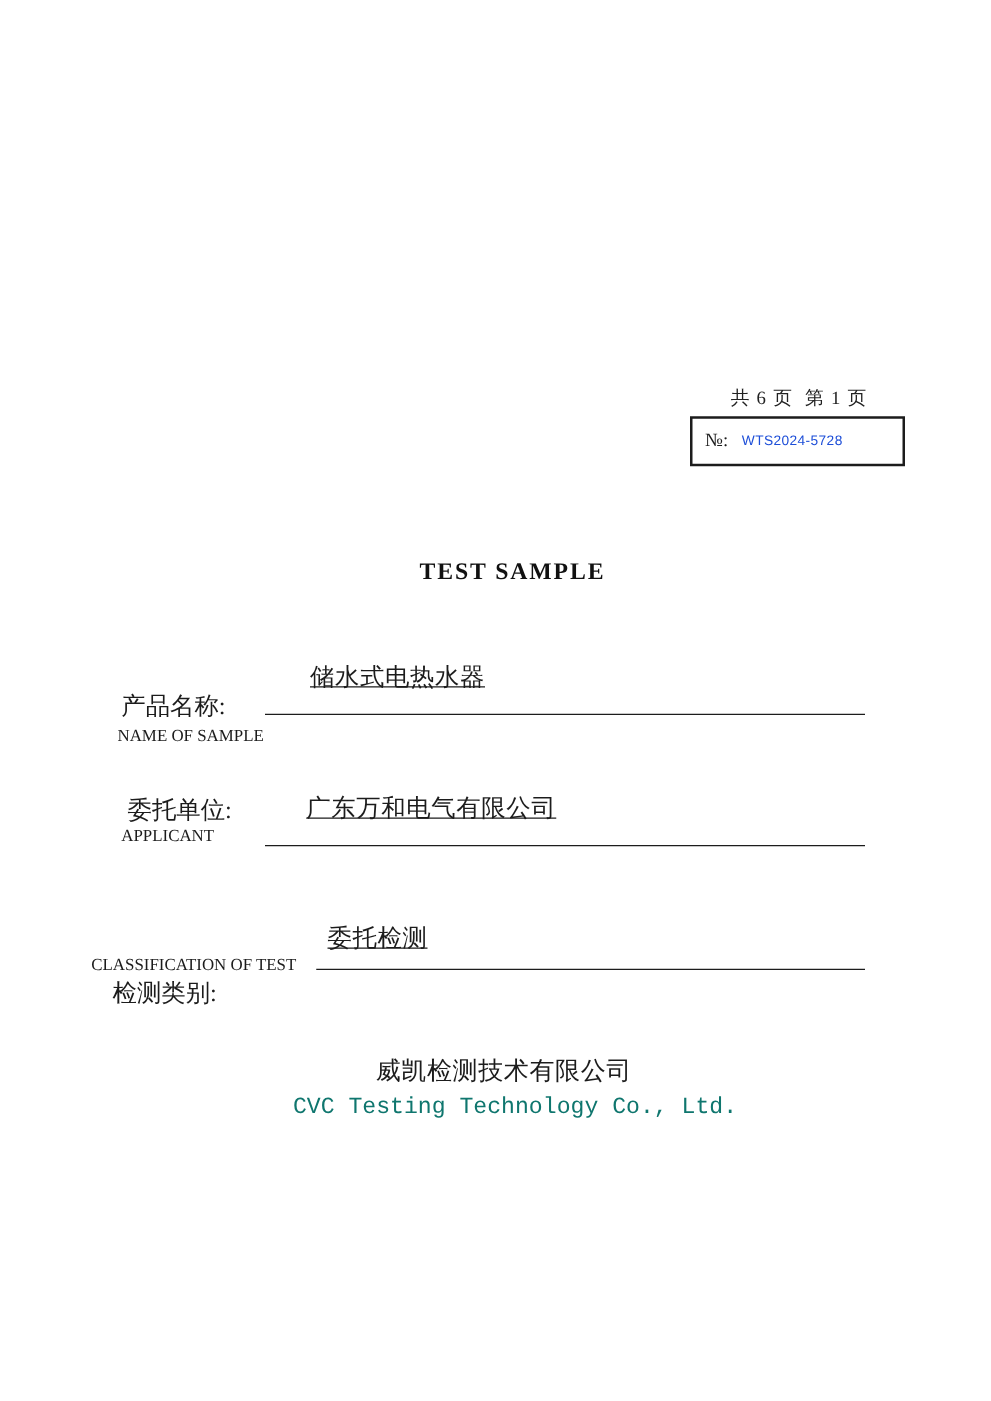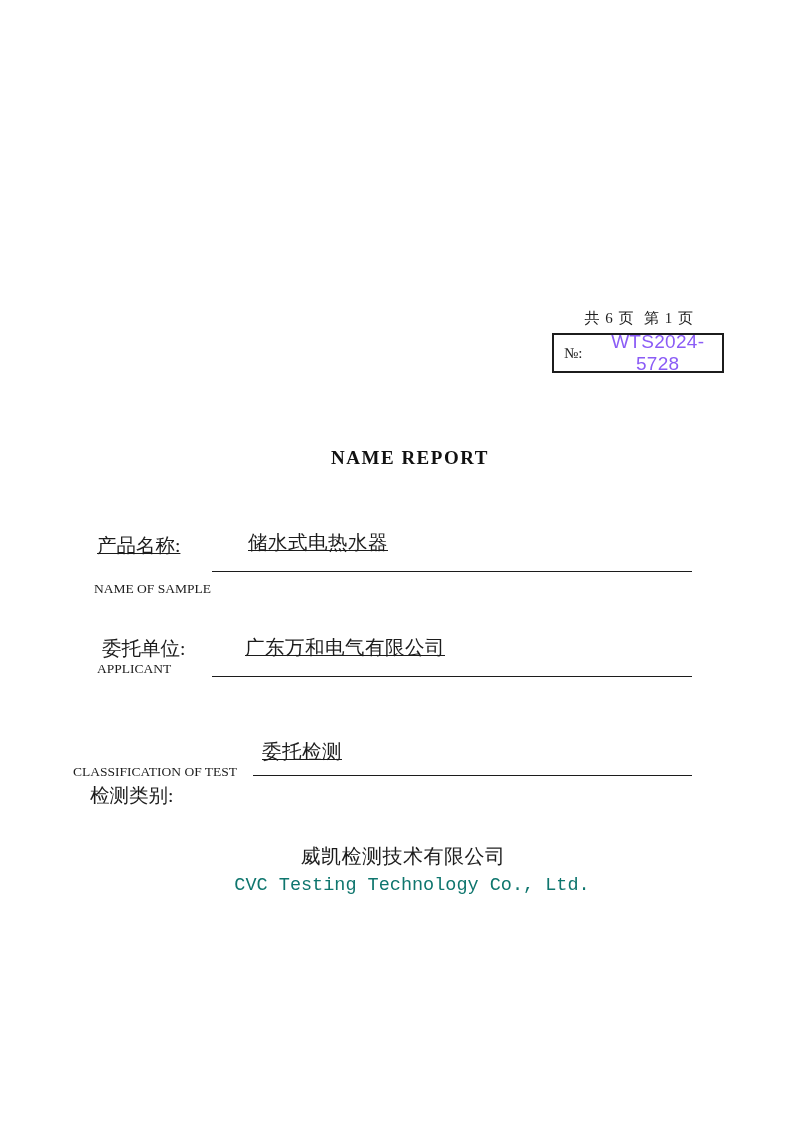--- a/index.html
+++ b/index.html
@@ -38,25 +38,24 @@
     align-items: center;
     padding-left: 10px;
   }
   .report-no-label {
     font-family: "Liberation Serif", serif;
     font-size: 15px;
     color: #1c1c1c;
   }
   .report-no-value {
     font-family: "Liberation Sans", sans-serif;
-    font-size: 19px;
+    font-size: 11px;
     margin-left: 11px;
     letter-spacing: 0.3px;
-    color: #8b5cf6;
-    text-align: center;
+    color: #1d4ed8;
   }
 
   .report-title {
     top: 394px;
     left: 409px;
     transform: translateX(-50%);
     font-size: 36px;
     font-weight: 700;
     letter-spacing: 5px;
     white-space: pre;
@@ -92,21 +91,21 @@
     letter-spacing: 0.5px;
     color: #1c1c1c;
     text-decoration: underline;
   }
   .field-underline {
     height: 0;
     border-bottom: 1.5px solid #1c1c1c;
   }
 
   
-  .f1-zh  { left: 97px;  top: 536px; text-decoration: underline; }
+  .f1-zh  { left: 97px;  top: 556px; }
   .f1-en  { left: 82px;  top: 582px; margin-left: 12px; }
   .f1-val { left: 248px; top: 533px; }
   .f1-ul  { left: 212px; top: 571px; width: 480px; }
   
   .f2-zh  { left: 102px; top: 639px; }
   .f2-en  { left: 97px;  top: 662px; }
   .f2-val { left: 245px; top: 638px; }
   .f2-ul  { left: 212px; top: 676px; width: 480px; }
   
   .f3-zh  { left: 90px;  top: 768px; margin-top: 18px; }
@@ -139,21 +138,21 @@
 <div class="page">
 
   <div class="abs pagination">共 6 页  第 1 页</div>
 
   <div class="abs report-no-box">
     <span class="report-no-label">№:</span>
     <span class="report-no-value">WTS2024-5728</span>
   </div>
 
 
-  <div class="abs report-subtitle">NAME REPORT</div>
+  <div class="abs report-subtitle">TEST SAMPLE</div>
 
   <div class="abs label-zh f1-zh">产品名称:</div>
   <div class="abs label-en f1-en">NAME OF SAMPLE</div>
   <div class="abs field-value f1-val">储水式电热水器</div>
   <div class="abs field-underline f1-ul"></div>
 
   <div class="abs label-zh f2-zh">委托单位:</div>
   <div class="abs label-en f2-en">APPLICANT</div>
   <div class="abs field-value f2-val">广东万和电气有限公司</div>
   <div class="abs field-underline f2-ul"></div>

